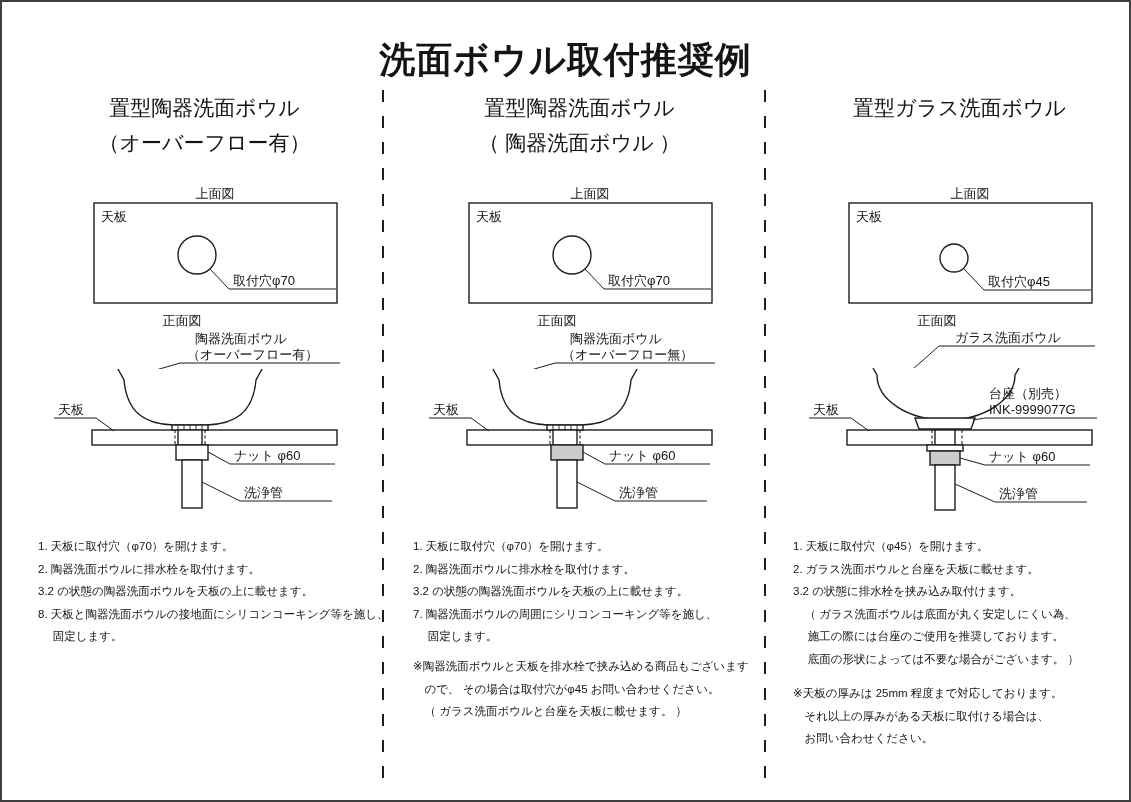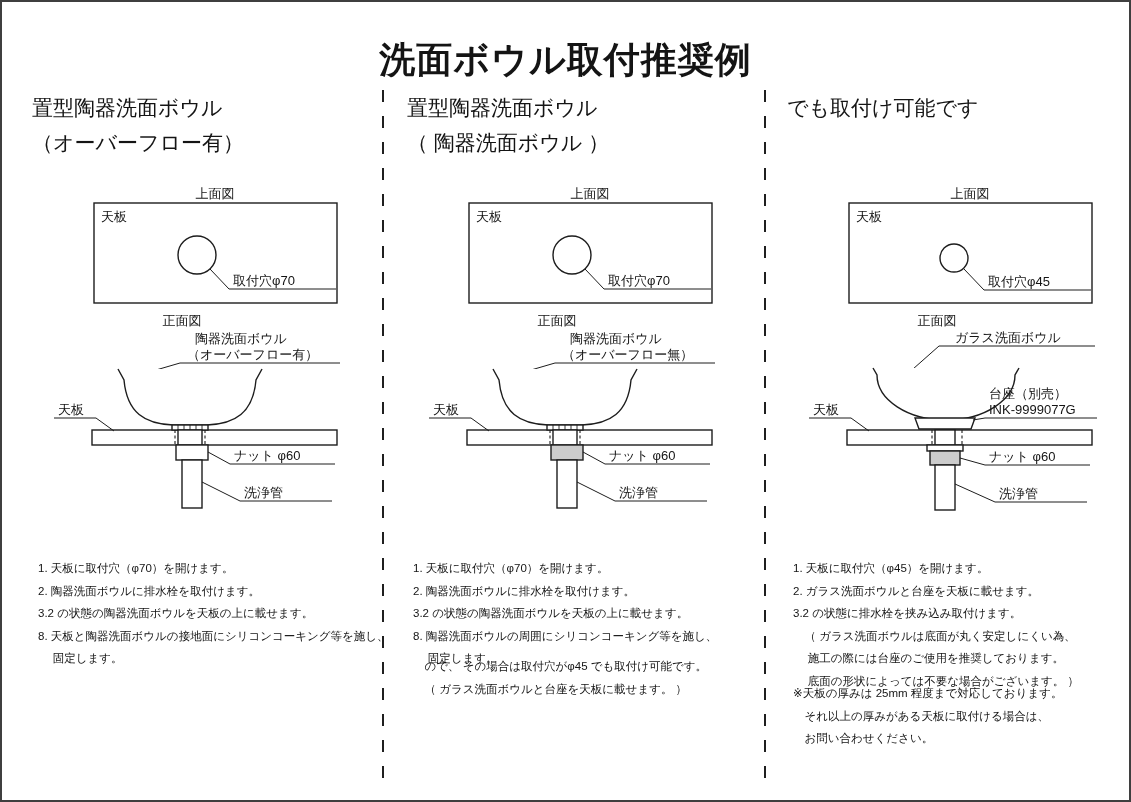--- a/index.html
+++ b/index.html
@@ -11,26 +11,26 @@
   }
   .page-title {
     position:absolute; top:26px; left:0; width:100%;
     text-align:center; font-size:36px; font-weight:bold; letter-spacing:1px;margin-top:8px;
   }
   .divider {
     position:absolute; top:88px; width:2px; height:690px;
     background:repeating-linear-gradient(to bottom,#1f1f1f 0 12px,transparent 12px 26px);
   }
   .column { position:absolute; top:88px; width:345px; height:700px; }
-  .col-heading { position:absolute; top:0; left:0; width:100%; text-align:left; font-size:21px; }
+  .col-heading { position:absolute; top:0; left:0; width:100%; text-align:center; font-size:21px; }
   .col-heading-line { height:35px; line-height:35px; white-space:nowrap; }
   .topview  { position:absolute; top:95px;  left:0; }
   .frontview{ position:absolute; top:222px; left:0; }
   .steps, .note { position:absolute; left:6px; width:356px; font-size:11.5px; line-height:22.5px; }
-  .steps { top:445px;margin-top:22px; }
+  .steps { top:445px; }
   .text-line { white-space:pre; }
   
   .ln  { stroke:#1d1d1d; stroke-width:1.4; }
   .ld  { fill:none; stroke:#1d1d1d; stroke-width:1; }
   .dsh { stroke:#1d1d1d; stroke-width:1.1; stroke-dasharray:3,2.5; }
   .tk  { stroke:#1d1d1d; stroke-width:0.9; }
   .lbl { font-size:13px; fill:#141414; font-family:"Liberation Sans","DejaVu Sans",sans-serif; }
   .mid { text-anchor:middle; }
 </style>
 </head>
@@ -131,32 +131,33 @@
       <text class="lbl" x="202" y="148">ナット φ60</text>
       <rect class="ln" fill="#ffffff" x="150" y="148" width="20" height="48"></rect>
       <polyline class="ld" points="170,170 208,189 300,189"></polyline>
       <text class="lbl" x="212" y="185">洗浄管</text>
     </svg>
 
     <div class="steps">
         <div class="text-line">1. 天板に取付穴（φ70）を開けます。</div>
         <div class="text-line">2. 陶器洗面ボウルに排水栓を取付けます。</div>
         <div class="text-line">3.2 の状態の陶器洗面ボウルを天板の上に載せます。</div>
-        <div class="text-line">8. 陶器洗面ボウルの周囲にシリコンコーキング等を施し、</div>
+        <div class="text-line">7. 陶器洗面ボウルの周囲にシリコンコーキング等を施し、</div>
         <div class="text-line">　 固定します。</div>
       </div>
     <div class="note" style="top:565px">
-        <div class="text-line">　ので、 その場合は取付穴がφ45 でも取付け可能です。</div>
+        <div class="text-line">※陶器洗面ボウルと天板を排水栓で挟み込める商品もございます</div>
+        <div class="text-line">　ので、 その場合は取付穴がφ45 お問い合わせください。</div>
         <div class="text-line">　（ ガラス洗面ボウルと台座を天板に載せます。 ）</div>
       </div>
   </div>
 
   <div class="column" style="left:785px">
     <div class="col-heading">
-      <div class="col-heading-line">でも取付け可能です</div>
+      <div class="col-heading-line">置型ガラス洗面ボウル</div>
       <div class="col-heading-line"></div>
     </div>
 
     <svg class="topview" width="345" height="122">
       <text class="lbl mid" x="183" y="13">上面図</text>
       <rect class="ln" fill="#ffffff" x="62" y="18" width="243" height="100"></rect>
       <text class="lbl" x="69" y="36">天板</text>
       <circle class="ln" fill="#ffffff" cx="167" cy="73" r="14"></circle>
       <polyline class="ld" points="177,84 197,105 304,105"></polyline>
       <text class="lbl" x="201" y="101">取付穴φ45</text>

